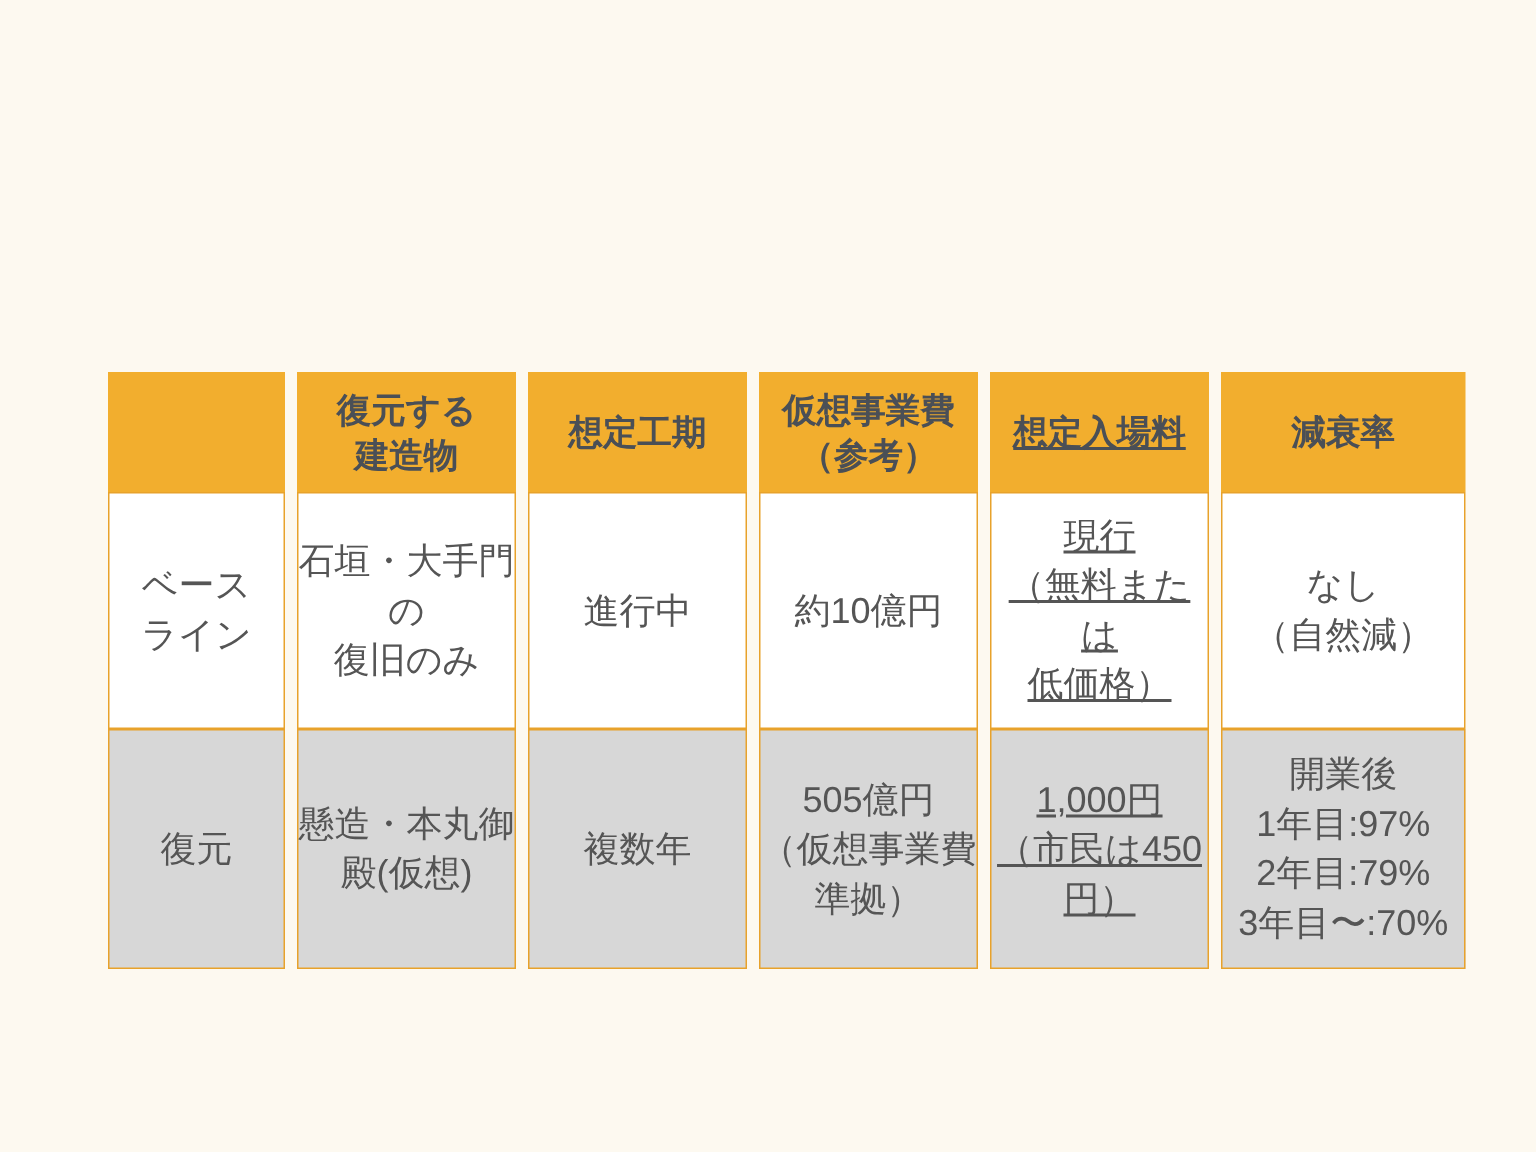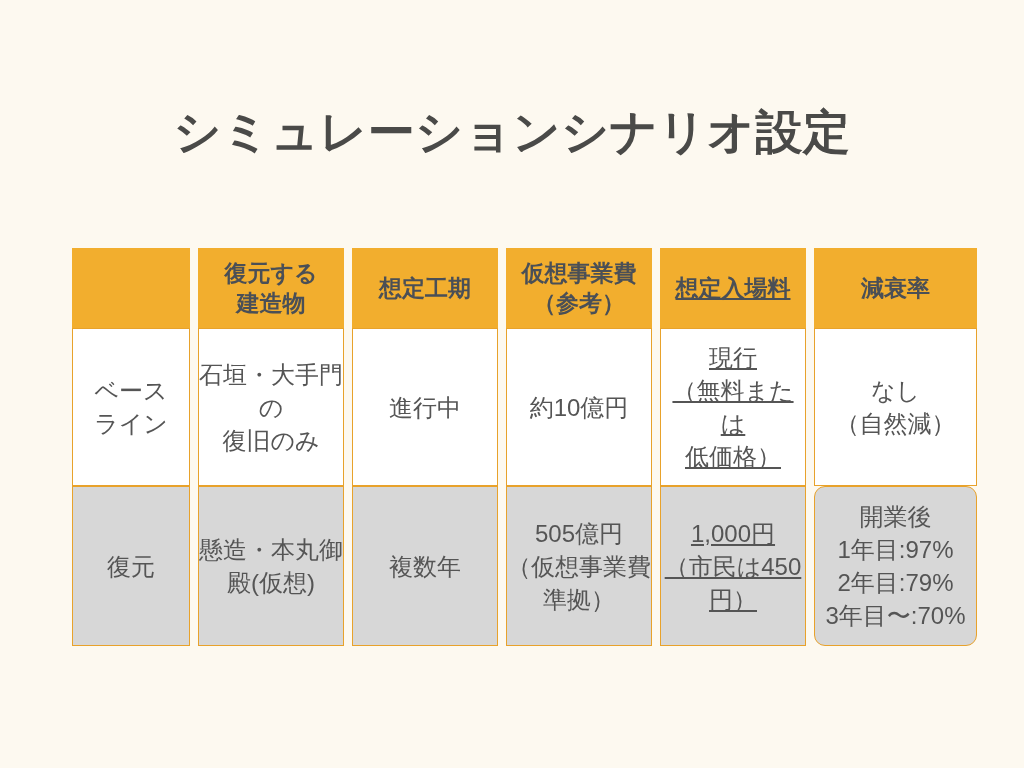--- a/index.html
+++ b/index.html
@@ -86,32 +86,30 @@
   .col-fee       { width: 146px; text-decoration: underline; }
   .col-decay     { width: 163px; }
 
   
   td.decay-cell {
     text-align: left;
     vertical-align: top;
     padding: 12px 0 0 8px;
     font-size: 20px;
     line-height: 27px;
-    border-radius: 11px;
   }
   td.decay-cell .decay-line { display: block; white-space: nowrap; }
 
   .cell-line { display: block; }
   .hdr-line  { display: block; }
 </style>
 </head>
 <body>
 
 <div id="title-block">
-  <span class="title-line">シミュレーションシナリオ設定</span>
 </div>
 
 <table id="scenario-table">
   <thead>
     <tr>
       <th class="col-scenario">
         <span class="hdr-line"></span>
       </th>
       <th class="col-building">
         <span class="hdr-line">復元する</span>

